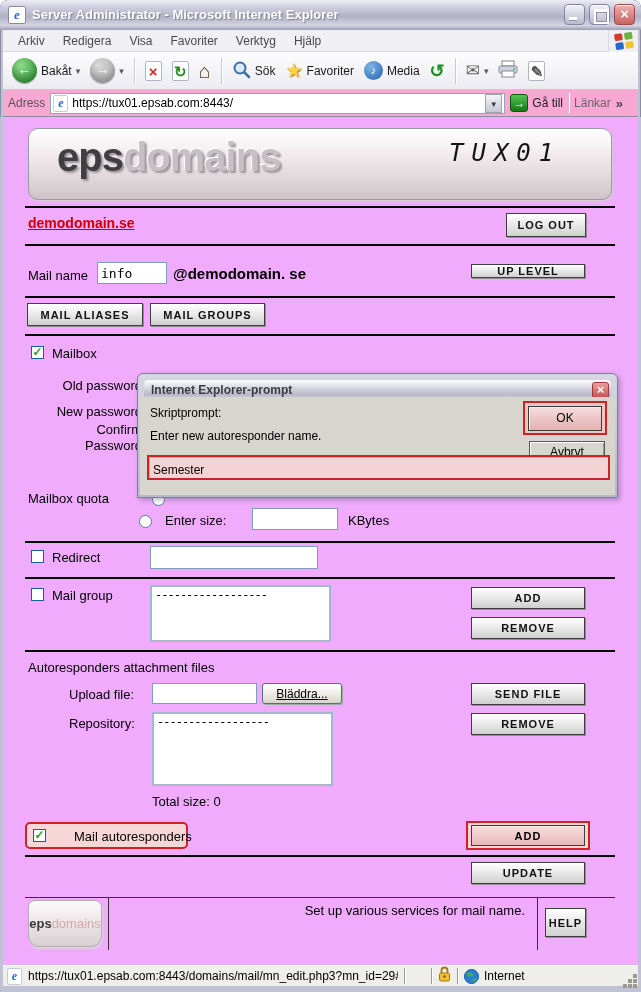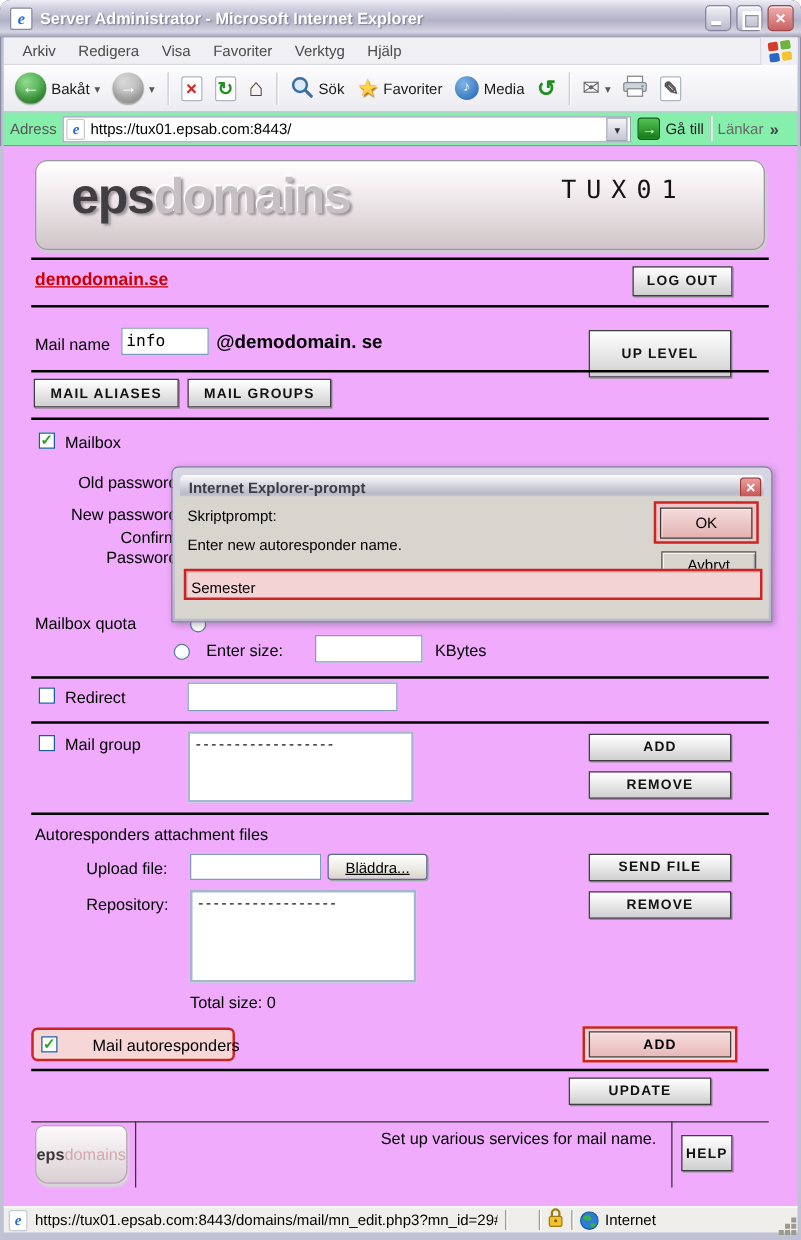--- a/index.html
+++ b/index.html
@@ -53,21 +53,21 @@
   .glyph-refresh { color:#1f8f1f; font-size:15px; line-height:19px; }
   .glyph-history { color:#1f8f1f; font-size:18px; font-weight:bold; line-height:20px; }
   .glyph-home { color:#5b4424; font-size:20px; line-height:20px; font-weight:bold; }
   .glyph-mail { color:#666; font-size:17px; }
   .glyph-edit { color:#555; font-size:15px; line-height:19px; }
   .star { color:#ffd24a; text-shadow:0 0 1px #c89018, 1px 1px 1px #a87818; font-size:19px; }
   .mediaball { width:19px; height:19px; border-radius:50%; color:#fff; font-size:11px; text-align:center;
     line-height:18px; background:radial-gradient(circle at 35% 30%,#7fb6e8,#1f5fae); }
 
   
-  .addressbar { position:relative; height:27px; margin:0 3px; background:#86efac;
+  .addressbar { position:relative; height:27px; margin:0 3px; background:#f9a8d4;
     border-bottom:1px solid #8e8e9a; display:flex; align-items:center; padding:0 5px; gap:5px; }
   .addr-label { font-size:12px; color:#555; }
   .addr-input { position:relative; flex:0 0 455px; height:21px; background:#fff; border:1px solid #9aa4b2;
     display:flex; align-items:center; padding:0 2px; gap:4px; }
   .addr-e { font:italic bold 12px "Liberation Serif", serif; color:#2a6bd4; border:1px solid #c6ccd6;
     border-radius:2px; width:15px; text-align:center; background:#fff; }
   .addr-url { font-size:12px; color:#000; flex:1; }
   .addr-drop { width:17px; height:19px; background:linear-gradient(180deg,#f4f4f8,#c6c6d6);
     border:1px solid #9aa4b2; font-size:9px; color:#333; text-align:center; line-height:18px; }
   .gobox { display:flex; align-items:center; gap:4px; font-size:12px; color:#222; }
@@ -100,21 +100,21 @@
 
   
   .banner { position:absolute; left:25px; top:11px; width:584px; height:72px; border-radius:10px;
     border:1px solid #9a9aa2; background:linear-gradient(180deg,#ffffff 0%,#f3ecee 35%,#cfc5c8 100%);
     box-shadow: inset 0 1px 0 #fff, 1px 2px 2px #cfcfcf; overflow:hidden; }
   .logo-big { position:absolute; left:28px; top:6px; font-size:40px; font-weight:bold; letter-spacing:-1px; }
   .logo-eps { color:#413e41; text-shadow:2px 2px 2px #9a9398; }
   .logo-dom { color:#c6bfc3; text-shadow:-1px -1px 0 #ffffff, 2px 2px 2px #9a9398; }
   .tagline { position:absolute; left:66px; top:52px; font-size:11px; letter-spacing:2px; color:#d9d1d5;
     text-shadow:1px 1px 0 #fff;margin-top:36px; }
-  .srv { position:absolute; font-family:"DejaVu Sans Mono", monospace; font-size:20px; letter-spacing:8px; color:#141416; }
+  .srv { position:absolute; font-family:"DejaVu Sans Mono", monospace; font-size:24px; letter-spacing:8px; color:#141416;font-style:italic; }
 
   .link-red { position:absolute; font-weight:bold; font-size:14px; color:#cc0000; text-decoration:underline; }
 
   .hl { border:2px solid #cc2424; background:#f6d6d6; }
   .hl-round { border-radius:5px; }
   .pinkbtn { background:linear-gradient(180deg,#f7dddd,#e7b9b9); border:1px solid #3e3e3e;
     box-shadow: inset 0 1px 0 #fce9e9; font-weight:bold; font-size:11px; letter-spacing:1px;
     display:flex; align-items:center; justify-content:center; }
 
   
@@ -292,21 +292,21 @@
     <div class="hr" style="top:89px;"></div>
 
     <a class="link-red" style="left:25px; top:98px;">demodomain.se</a>
     <div class="btn" style="left:503px; top:96px; width:80px; height:24px;">LOG OUT</div>
 
     <div class="hr" style="top:127px;"></div>
 
     <div class="lbl" style="left:25px; top:151px;">Mail name</div>
     <input class="ti mono" style="left: 94px; top: 145px; width: 70px; height: 22px;" value="info">
     <div class="lbl bold15" style="left:170px; top:148px;">@demodomain. se</div>
-    <div class="btn" style="left:468px; top:147px; width:114px; height:38px;">UP LEVEL</div>
+    <div class="btn" style="left:468px; top:147px; width:114px; height:14px;">UP LEVEL</div>
 
     <div class="hr" style="top:179px;"></div>
 
     <div class="btn" style="left:147px; top:186px; width:115px; height:23px;">MAIL GROUPS</div>
     <div class="btn" style="left:24px; top:186px; width:116px; height:23px;">MAIL ALIASES</div>
 
     <div class="hr" style="top:217px;"></div>
 
     <div class="cb" style="left:28px; top:229px;">✓</div>
     <div class="lbl" style="left:49px; top:229px;">Mailbox</div>
@@ -355,21 +355,21 @@
     <div class="hl hl-round abs" style="left:22px; top:705px; width:163px; height:27px;">
       <div class="cb" style="left:6px; top:5px;">✓</div>
       <div class="lbl" style="left:27px; top:5px;margin-left:20px;">Mail autoresponders</div>
     </div>
     <div class="hl abs" style="left:463px; top:704px; width:124px; height:29px;">
       <div class="pinkbtn abs" style="left:3px; top:2px; width:114px; height:21px;">ADD</div>
     </div>
 
     <div class="hr" style="top:738px;"></div>
 
-    <div class="btn" style="left:452px; top:745px; width:114px; height:22px;">UPDATE</div>
+    <div class="btn" style="left:468px; top:745px; width:114px; height:22px;">UPDATE</div>
 
     <div class="abs" style="left:22px; top:780px; width:590px; height:1px; background:#333;"></div>
     <div class="vline" style="left:105px; top:780px; height:53px;"></div>
     <div class="vline" style="left:534px; top:780px; height:53px;"></div>
     <div class="flogo">
         <b>eps</b>
         <span>domains</span>
       </div>
     <div class="lbl" style="left:112px; top:786px; width:410px; text-align:right; white-space:normal;">Set up various services for mail name.</div>
     <div class="btn" style="left:542px; top:791px; width:41px; height:29px;">HELP</div>

